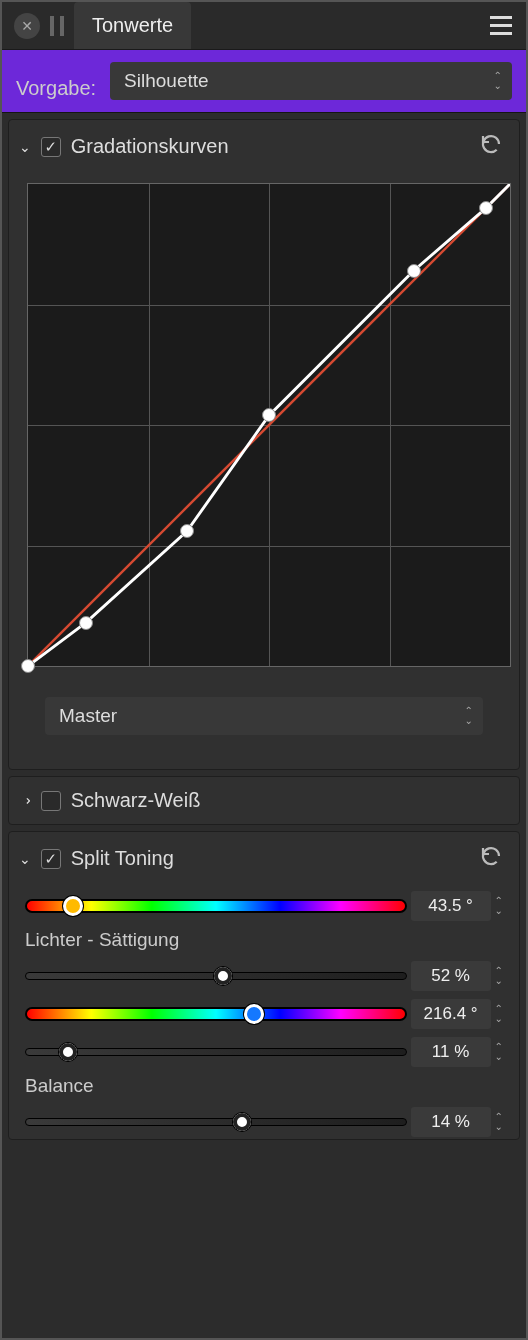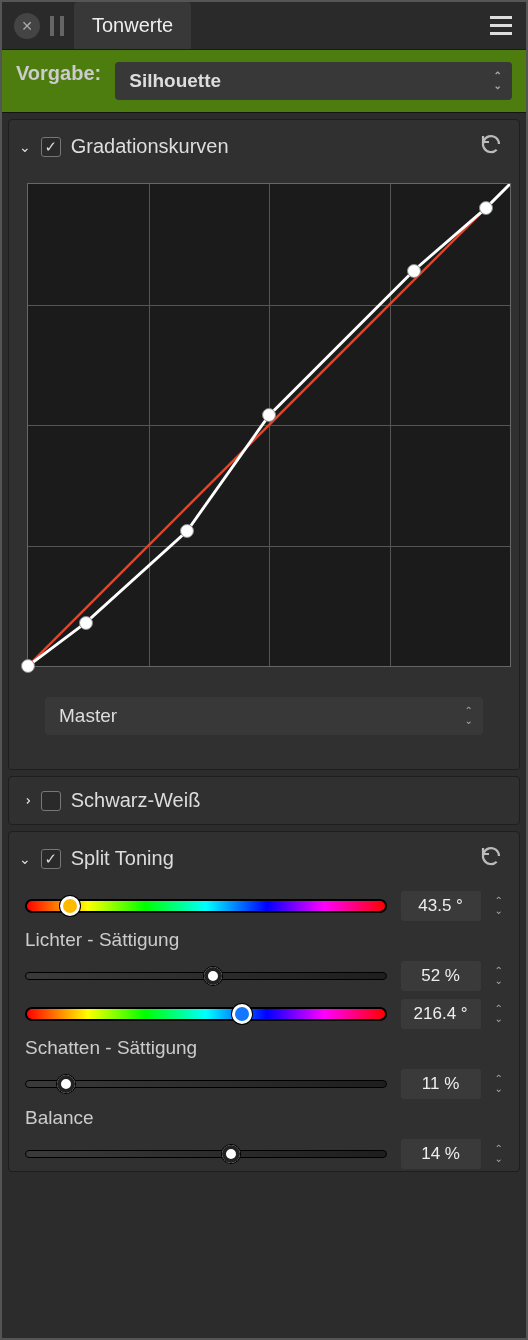--- a/index.html
+++ b/index.html
@@ -19,21 +19,21 @@
   .vbar { width: 14px; height:20px; margin-left:10px; display:flex; justify-content:space-between; }
   .vbar span { width:4px; background:#666; }
   .tab {
     background:#383838; color:#eee; font-size:20px; padding:12px 18px;
     margin-left:10px; align-self:flex-end; border-top-left-radius:4px; border-top-right-radius:4px;
   }
   .hamburger { margin-left:auto; margin-right:14px; display:flex; flex-direction:column; gap:5px; }
   .hamburger span { width:22px; height:3px; background:#ddd; }
 
   
-  .preset-row { display:flex; align-items:flex-start; padding:12px 14px; gap:14px; background:#4d7c0f; border-bottom:1px solid #151515;font-weight:bold; }
+  .preset-row { display:flex; align-items:flex-end; padding:12px 14px; gap:14px; background:#6d28d9; border-bottom:1px solid #151515; }
   .preset-label { font-size:20px; color:#ccc; }
   .select {
     flex:1; background:#383838; height:38px; border-radius:4px;
     display:flex; align-items:center; padding:0 14px; font-size:19px; color:#ddd;
     position:relative;
   }
   .select .stepper { position:absolute; right:10px; display:flex; flex-direction:column; gap:2px; color:#aaa; font-size:10px; line-height:8px; }
 
   
   .panel { background:#303030; margin:6px 6px; border-radius:4px; border:1px solid #1e1e1e; }
@@ -58,21 +58,21 @@
   .curve-grid .gv { width:1px; height:100%; top:0; }
   .curve-grid .gh { height:1px; width:100%; left:0; }
   .curve-grid svg { position:absolute; inset:0; }
   .pt { position:absolute; width:14px; height:14px; border-radius:50%; background:#fff; border:1px solid #888; transform:translate(-50%,-50%); }
 
   .channel-select { margin:30px 18px 16px; }
 
   
   .slider-block { padding:6px 16px 2px; }
   .slider-label { font-size:19px; color:#ccc; margin-bottom:10px; }
-  .slider-row { display:flex; align-items:center; gap:14px;text-align:center; }
+  .slider-row { display:flex; align-items:center; gap:4px;text-align:center; }
   .track {
     position:relative; flex:1; height:14px; border-radius:8px; border:2px solid #000;
   }
   .track.hue {
     background: linear-gradient(to right,
       #ff0000 0%, #ffff00 17%, #00ff00 33%, #00ffff 50%, #0000ff 67%, #ff00ff 83%, #ff0000 100%);
   }
   .track.plain { height:8px; border:1px solid #000; border-radius:5px;
     background: linear-gradient(to right, #3a3a3a, #1e1e1e); }
   .thumb-hue {
@@ -214,21 +214,20 @@
             <div class="thumb-hue" style="left: 60.1%; background: rgb(20, 120, 255);"></div>
           </div>
           <div class="valbox">216.4 °</div>
           <div class="ministepper">
             <span>⌃</span>
             <span>⌄</span>
           </div>
         </div>
       </div>
       <div class="slider-block">
-        <div class="slider-label">Schatten - Sättigung</div>
         <div class="slider-row">
           <div class="track plain">
             <div class="thumb-plain" style="left: 11%;"></div>
           </div>
           <div class="valbox">11 %</div>
           <div class="ministepper">
             <span>⌃</span>
             <span>⌄</span>
           </div>
         </div>

